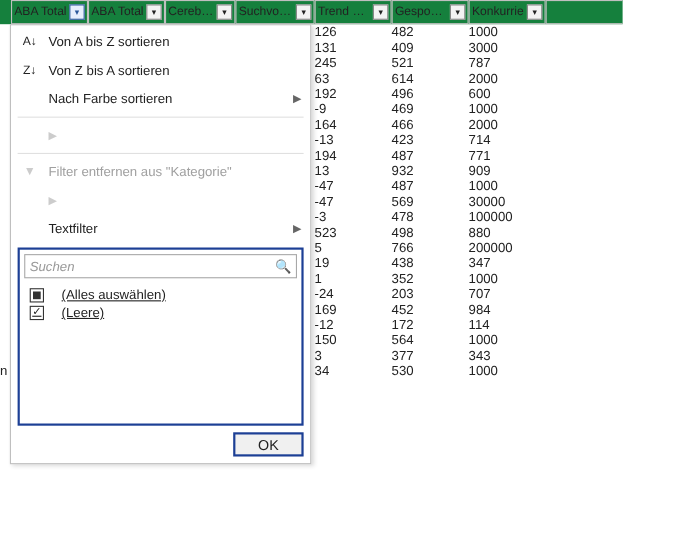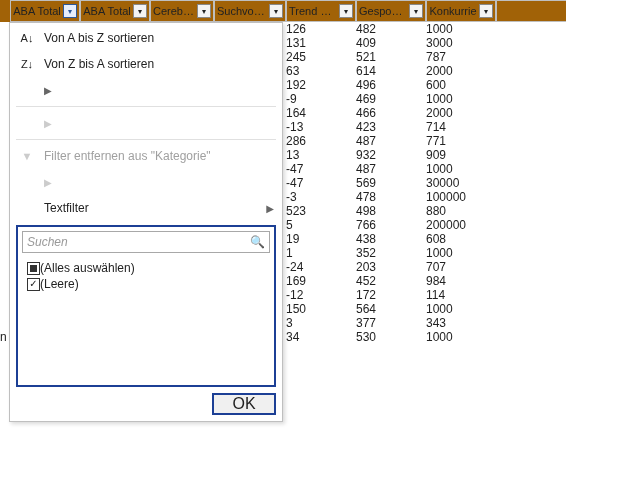--- a/index.html
+++ b/index.html
@@ -13,29 +13,28 @@
     height: 500px;
     overflow: hidden;
     position: relative;
   }
   .grid {
     display: grid;
     grid-template-columns: 10px 70px 70px 64px 72px 70px 70px 70px 70px;
   }
   .hdr {
     border: 1px solid #bfbfbf;
-    background: #a16207;
+    background: #15803d;
     height: 22px;
     display: flex;
     align-items: center;
     padding: 0 2px;
     font-size: 11px;
     white-space: nowrap;
     overflow: hidden;
-    text-align: center;
   }
   .hdr .txt { flex: 1; overflow: hidden; text-overflow: ellipsis; }
   .hdr .drop {
     width: 14px; height: 14px;
     border: 1px solid #888;
     display: flex; align-items: center; justify-content: center;
     background: #f3f3f3;
     font-size: 8px;
     margin-left: 2px;
   }
@@ -88,22 +87,23 @@
   }
   .search .s-txt { flex:1; }
   .opts {
     border: 1px solid #fff;
     height: 124px;
     padding: 2px 0;
   }
   .opt {
     display: flex; align-items: center;
     padding: 1px 4px;
-    gap: 0;
+    gap: 16px;
     font-size: 12px;
+    text-decoration: underline;
   }
   .chk {
     width: 13px; height: 13px;
     border: 1px solid #333;
     display: flex; align-items: center; justify-content: center;
     font-size: 9px;
   }
   .chk.filled::after { content:''; width:7px; height:7px; background:#333; }
   .chk.checked::after { content:'✓'; font-size:10px; line-height:10px; }
   
@@ -112,21 +112,21 @@
     justify-content: flex-end;
     gap: 8px;
     margin: 6px 6px 0 6px;
   }
   .btn {
     height: 22px;
     min-width: 64px;
     border: 1px solid #b0b0b0;
     background: #f0f0f0;
     display: flex; align-items: center; justify-content: center;
-    font-size: 16px;
+    font-size: 13px;
   }
   .btn.primary {
     border: 2px solid #1c3f95;
   }
 </style>
 </head>
 <body>
 
 <div class="grid" id="grid">
     <div class="hdr" style="border: none; padding: 0px;">
@@ -233,21 +233,21 @@
     <div class="cell">26270</div>
     <div class="cell">-13</div>
     <div class="cell">423</div>
     <div class="cell">714</div>
     <div class="cell"></div>
     <div class="cell narrow left"></div>
     <div class="cell"></div>
     <div class="cell"></div>
     <div class="cell"></div>
     <div class="cell">25418</div>
-    <div class="cell">286</div>
+    <div class="cell">194</div>
     <div class="cell">487</div>
     <div class="cell">771</div>
     <div class="cell"></div>
     <div class="cell narrow left"></div>
     <div class="cell"></div>
     <div class="cell"></div>
     <div class="cell"></div>
     <div class="cell">23970</div>
     <div class="cell">13</div>
     <div class="cell">932</div>
@@ -298,21 +298,21 @@
     <div class="cell">766</div>
     <div class="cell">200000</div>
     <div class="cell"></div>
     <div class="cell narrow left"></div>
     <div class="cell"></div>
     <div class="cell"></div>
     <div class="cell"></div>
     <div class="cell">15646</div>
     <div class="cell">19</div>
     <div class="cell">438</div>
-    <div class="cell">608</div>
+    <div class="cell">347</div>
     <div class="cell"></div>
     <div class="cell narrow left"></div>
     <div class="cell"></div>
     <div class="cell"></div>
     <div class="cell"></div>
     <div class="cell">14950</div>
     <div class="cell">1</div>
     <div class="cell">352</div>
     <div class="cell">1000</div>
     <div class="cell"></div>
@@ -376,20 +376,21 @@
   <div class="menu-item">
     <span class="mi-icon">A↓</span>
     <span class="mi-label">Von A bis Z sortieren</span>
   </div>
   <div class="menu-item">
     <span class="mi-icon">Z↓</span>
     <span class="mi-label">Von Z bis A sortieren</span>
   </div>
   <div class="menu-item">
     <span class="mi-icon"></span>
+    <span class="mi-label">Nach Farbe sortieren</span>
     <span class="mi-arrow">▶</span>
   </div>
   <div class="sep"></div>
   <div class="menu-item dis">
     <span class="mi-icon"></span>
     <span class="mi-arrow dis">▶</span>
   </div>
   <div class="sep"></div>
   <div class="menu-item dis">
     <span class="mi-icon" style="color:#ccc;">▼</span>

